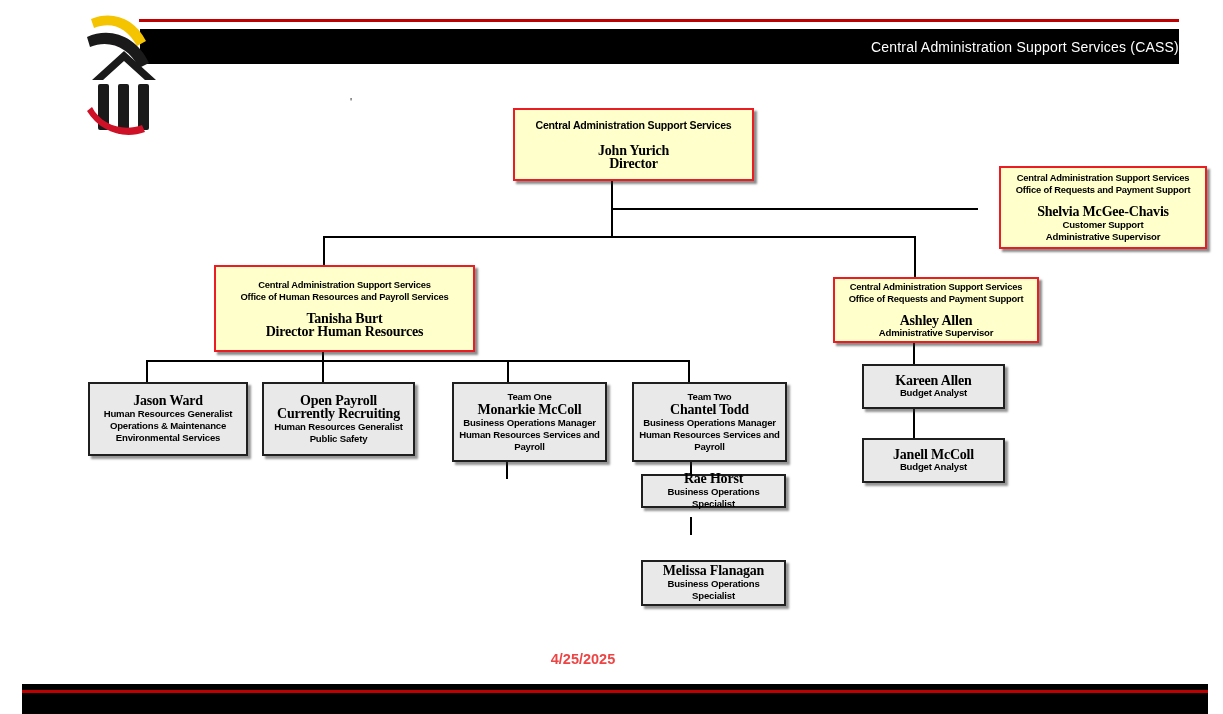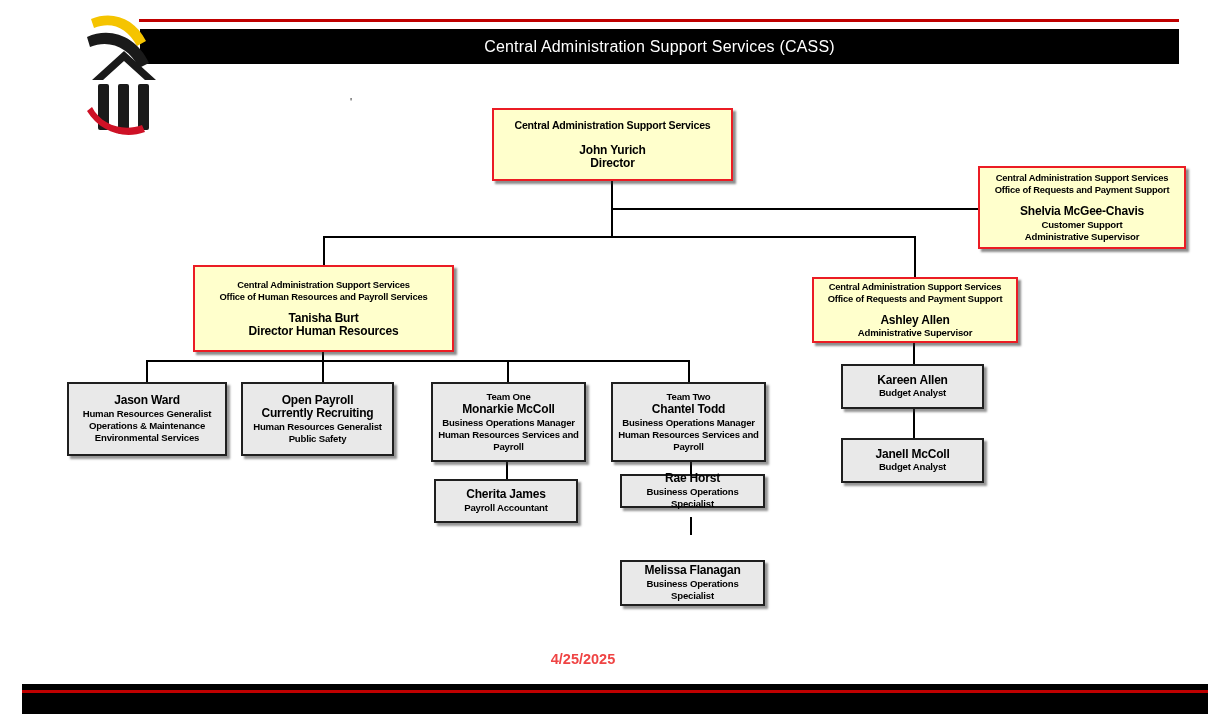--- a/index.html
+++ b/index.html
@@ -15,22 +15,22 @@
 
   
   .top-red-line {
     position: absolute; left: 139px; top: 19px; width: 1040px; height: 3px;
     background: var(--accent-red, #c00000);
   }
   .banner {
     position: absolute; left: 140px; top: 29px; width: 1039px; height: 35px;
     background: var(--banner-bg, #000);
     color: var(--banner-text, #fff);
-    display: flex; align-items: center; justify-content: center;
-    font-size: 16px; letter-spacing: 0.2px;
+    display: flex; align-items: center; justify-content: flex-end;
+    font-size: 14px; letter-spacing: 0.2px;
   }
 
   
   .logo { position: absolute; left: 85px; top: 13px; width: 78px; height: 128px; }
   .logo .gold  { fill: var(--logo-gold,  #f5c400); }
   .logo .blk   { fill: var(--logo-black, #1a1a1a); }
   .logo .red   { fill: var(--logo-red,   #ce1126); }
 
   .stray-mark { position: absolute; left: 350px; top: 96px; font-size: 11px; color: #222; }
 
@@ -38,34 +38,35 @@
   .conn { position: absolute; background: #000; }
 
   
   .node {
     position: absolute;
     display: flex; flex-direction: column;
     justify-content: center; 
     text-align: center;
     font-weight: bold; color: #000;
     padding: 2px;
+    margin-left: 21px;
   }
   .node-yellow {
     background: var(--node-yellow-bg, #ffffcc);
     border: 2.5px solid var(--node-yellow-border, #eb1c24);
     box-shadow: 2.5px 2.5px 2px rgba(45,45,45,0.55);
   }
   .node-gray {
     background: var(--node-gray-bg, #e9e9e9);
     border: 2px solid var(--node-gray-border, #1f1f1f);
     box-shadow: 2.5px 2.5px 2px rgba(45,45,45,0.5);
   }
   .line { white-space: nowrap; letter-spacing: -0.2px; }
   .line-dept { font-size: 9.4px;  line-height: 12px; }
-  .line-name { font-size: 12px; line-height: 13.5px; }
+  .line-name { font-size: 14px; line-height: 13.5px; font-family: Liberation Serif, serif; }
   .line-role, .line-team { font-size: 9.6px; line-height: 12px; }
   .line-gap  { height: 9px; }
   #node-director .line-dept { font-size: 10.6px; }
   #node-director .line-gap  { height: 13px; }
 
   
   .date {
     position: absolute; left: 513px; top: 651px; width: 140px;
     text-align: center; font-weight: bold; font-size: 14.5px; color: #ef4444;
   }
@@ -163,24 +164,20 @@
       <div class="line line-role">Human Resources Services and</div>
       <div class="line line-role">Payroll</div>
     </div>
   <div class="node node-gray" id="node-team-two" style="left:611px;top:382px;width:155px;height:80px">
       <div class="line line-team">Team Two</div>
       <div class="line line-name">Chantel Todd</div>
       <div class="line line-role">Business Operations Manager</div>
       <div class="line line-role">Human Resources Services and</div>
       <div class="line line-role">Payroll</div>
     </div>
-  <div class="node node-gray" id="node-cherita" style="left:434px;top:479px;width:144px;height:44px">
-      <div class="line line-name">Cherita James</div>
-      <div class="line line-role">Payroll Accountant</div>
-    </div>
   <div class="node node-gray" id="node-rae" style="left:620px;top:474px;width:145px;height:34px">
       <div class="line line-name">Rae Horst</div>
       <div class="line line-role">Business Operations</div>
       <div class="line line-role">Specialist</div>
     </div>
   <div class="node node-gray" id="node-melissa" style="left:620px;top:560px;width:145px;height:46px">
       <div class="line line-name">Melissa Flanagan</div>
       <div class="line line-role">Business Operations</div>
       <div class="line line-role">Specialist</div>
     </div>

